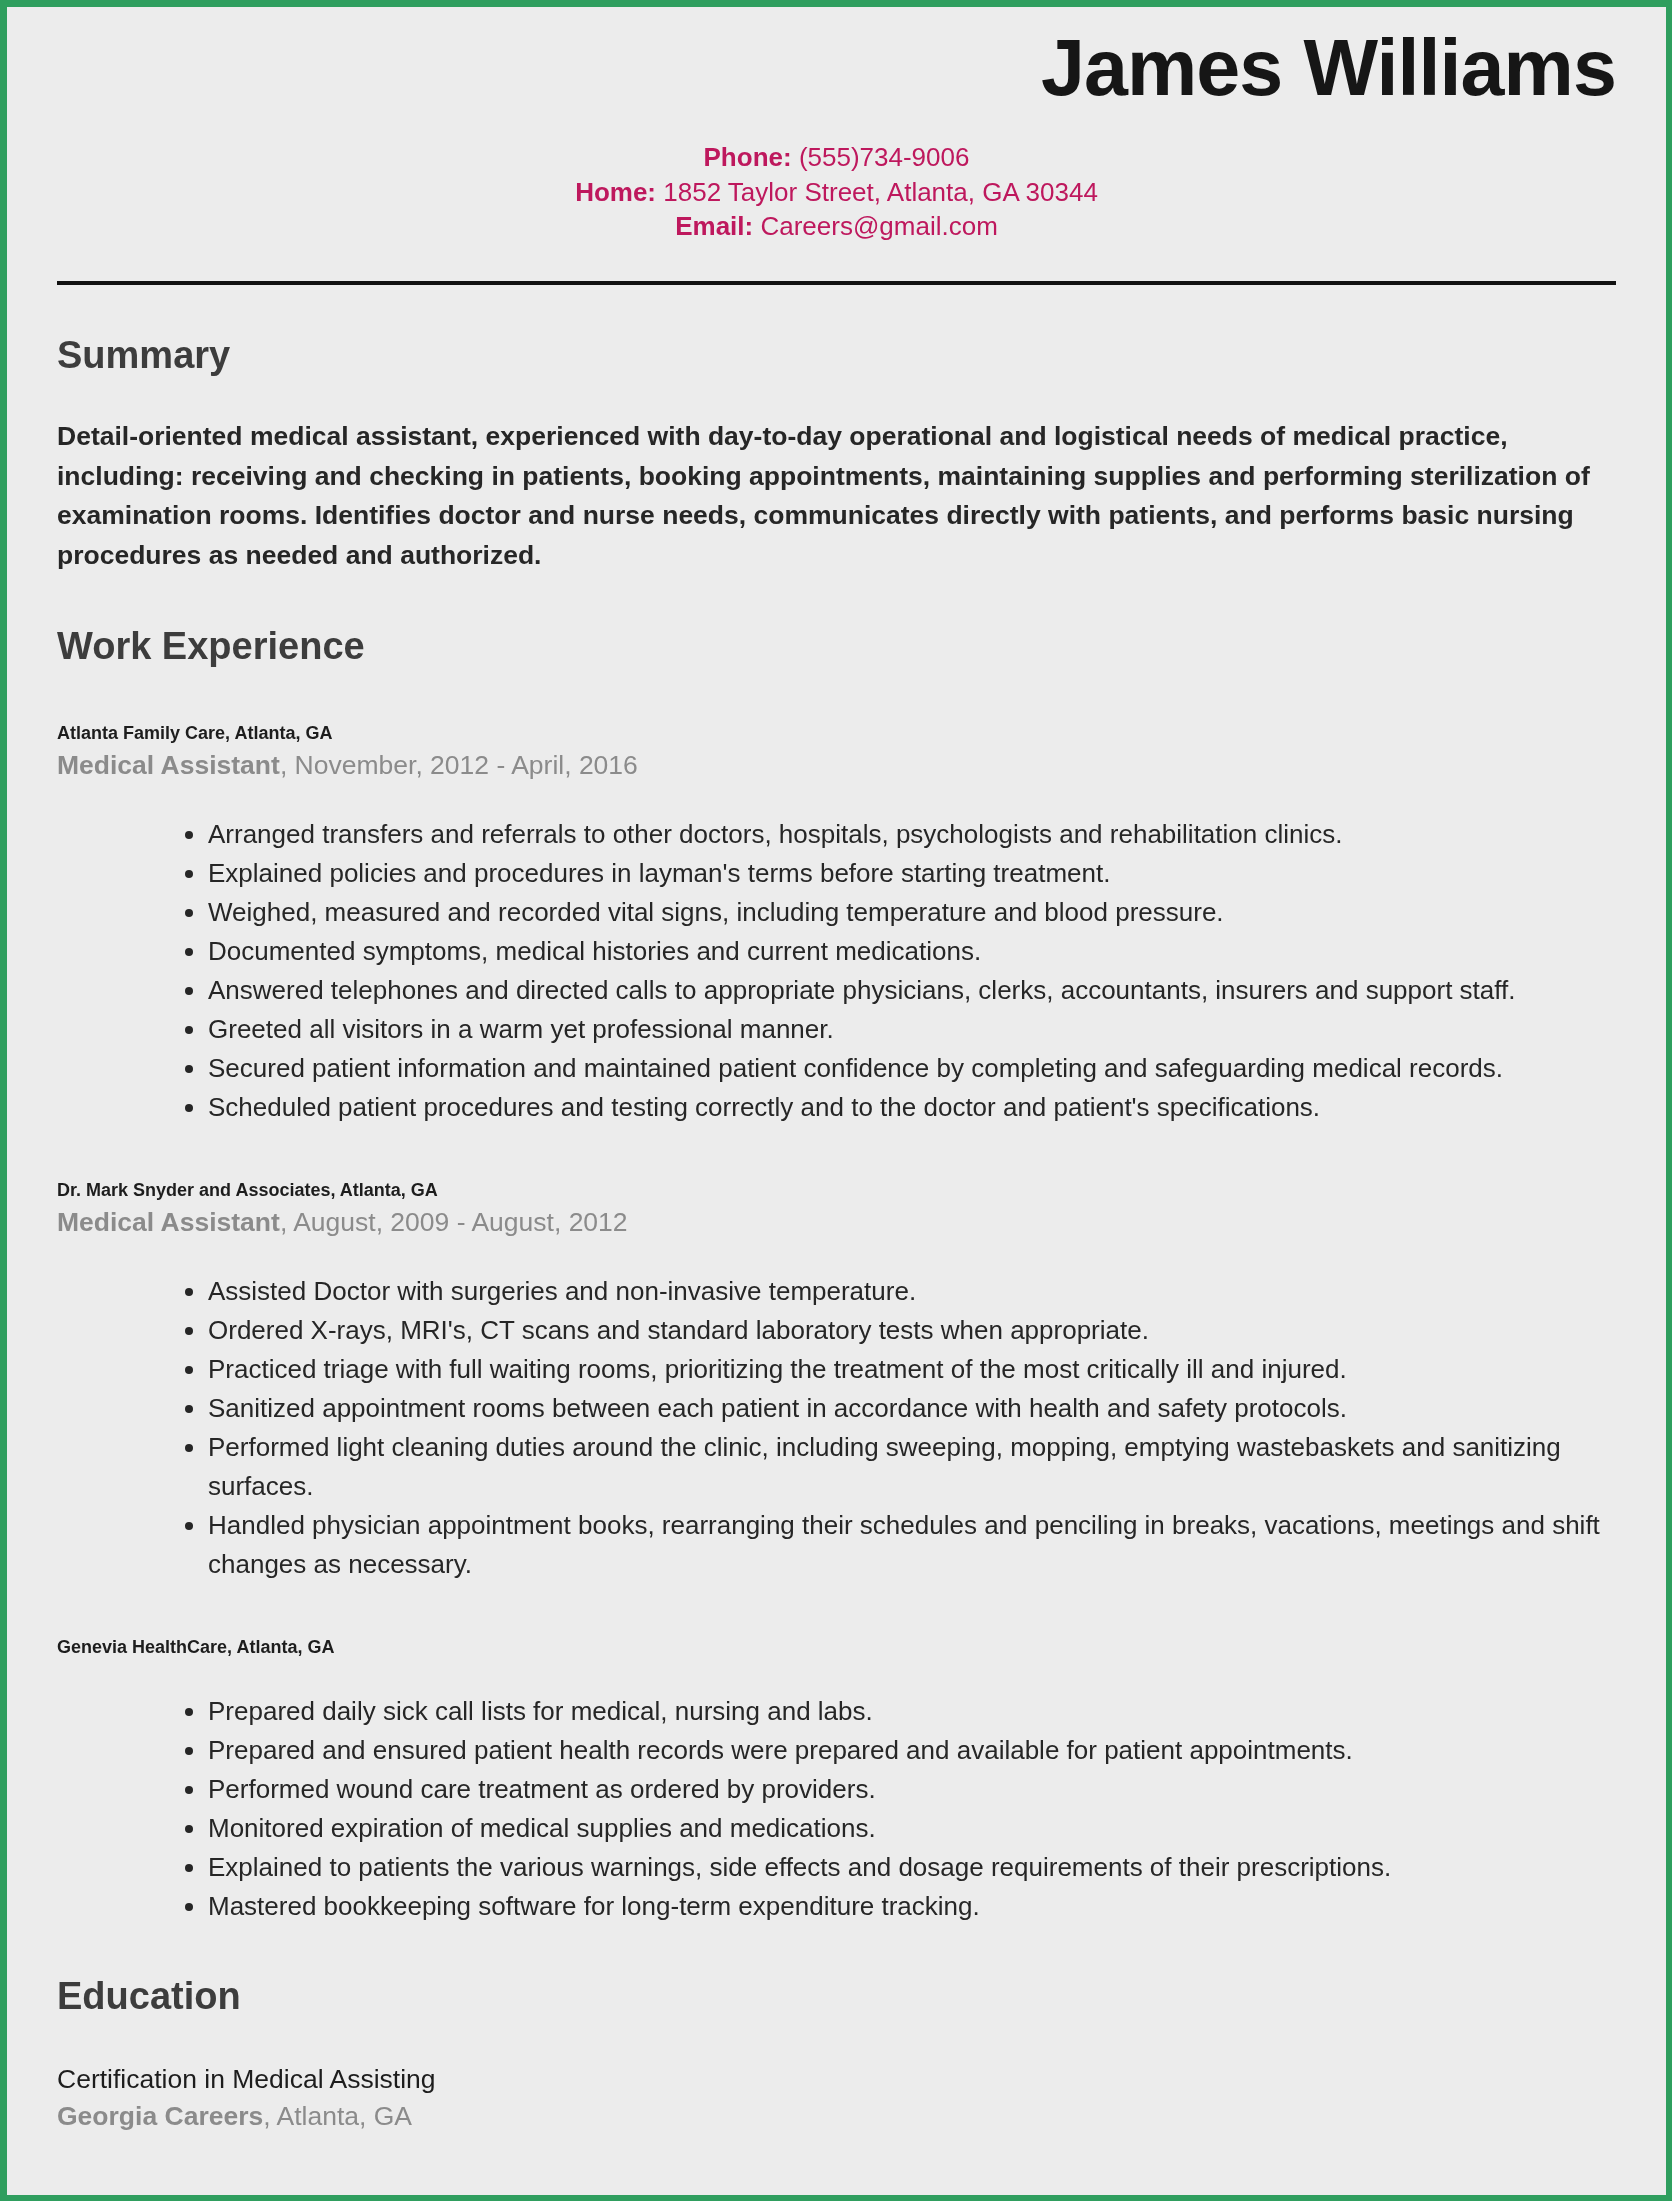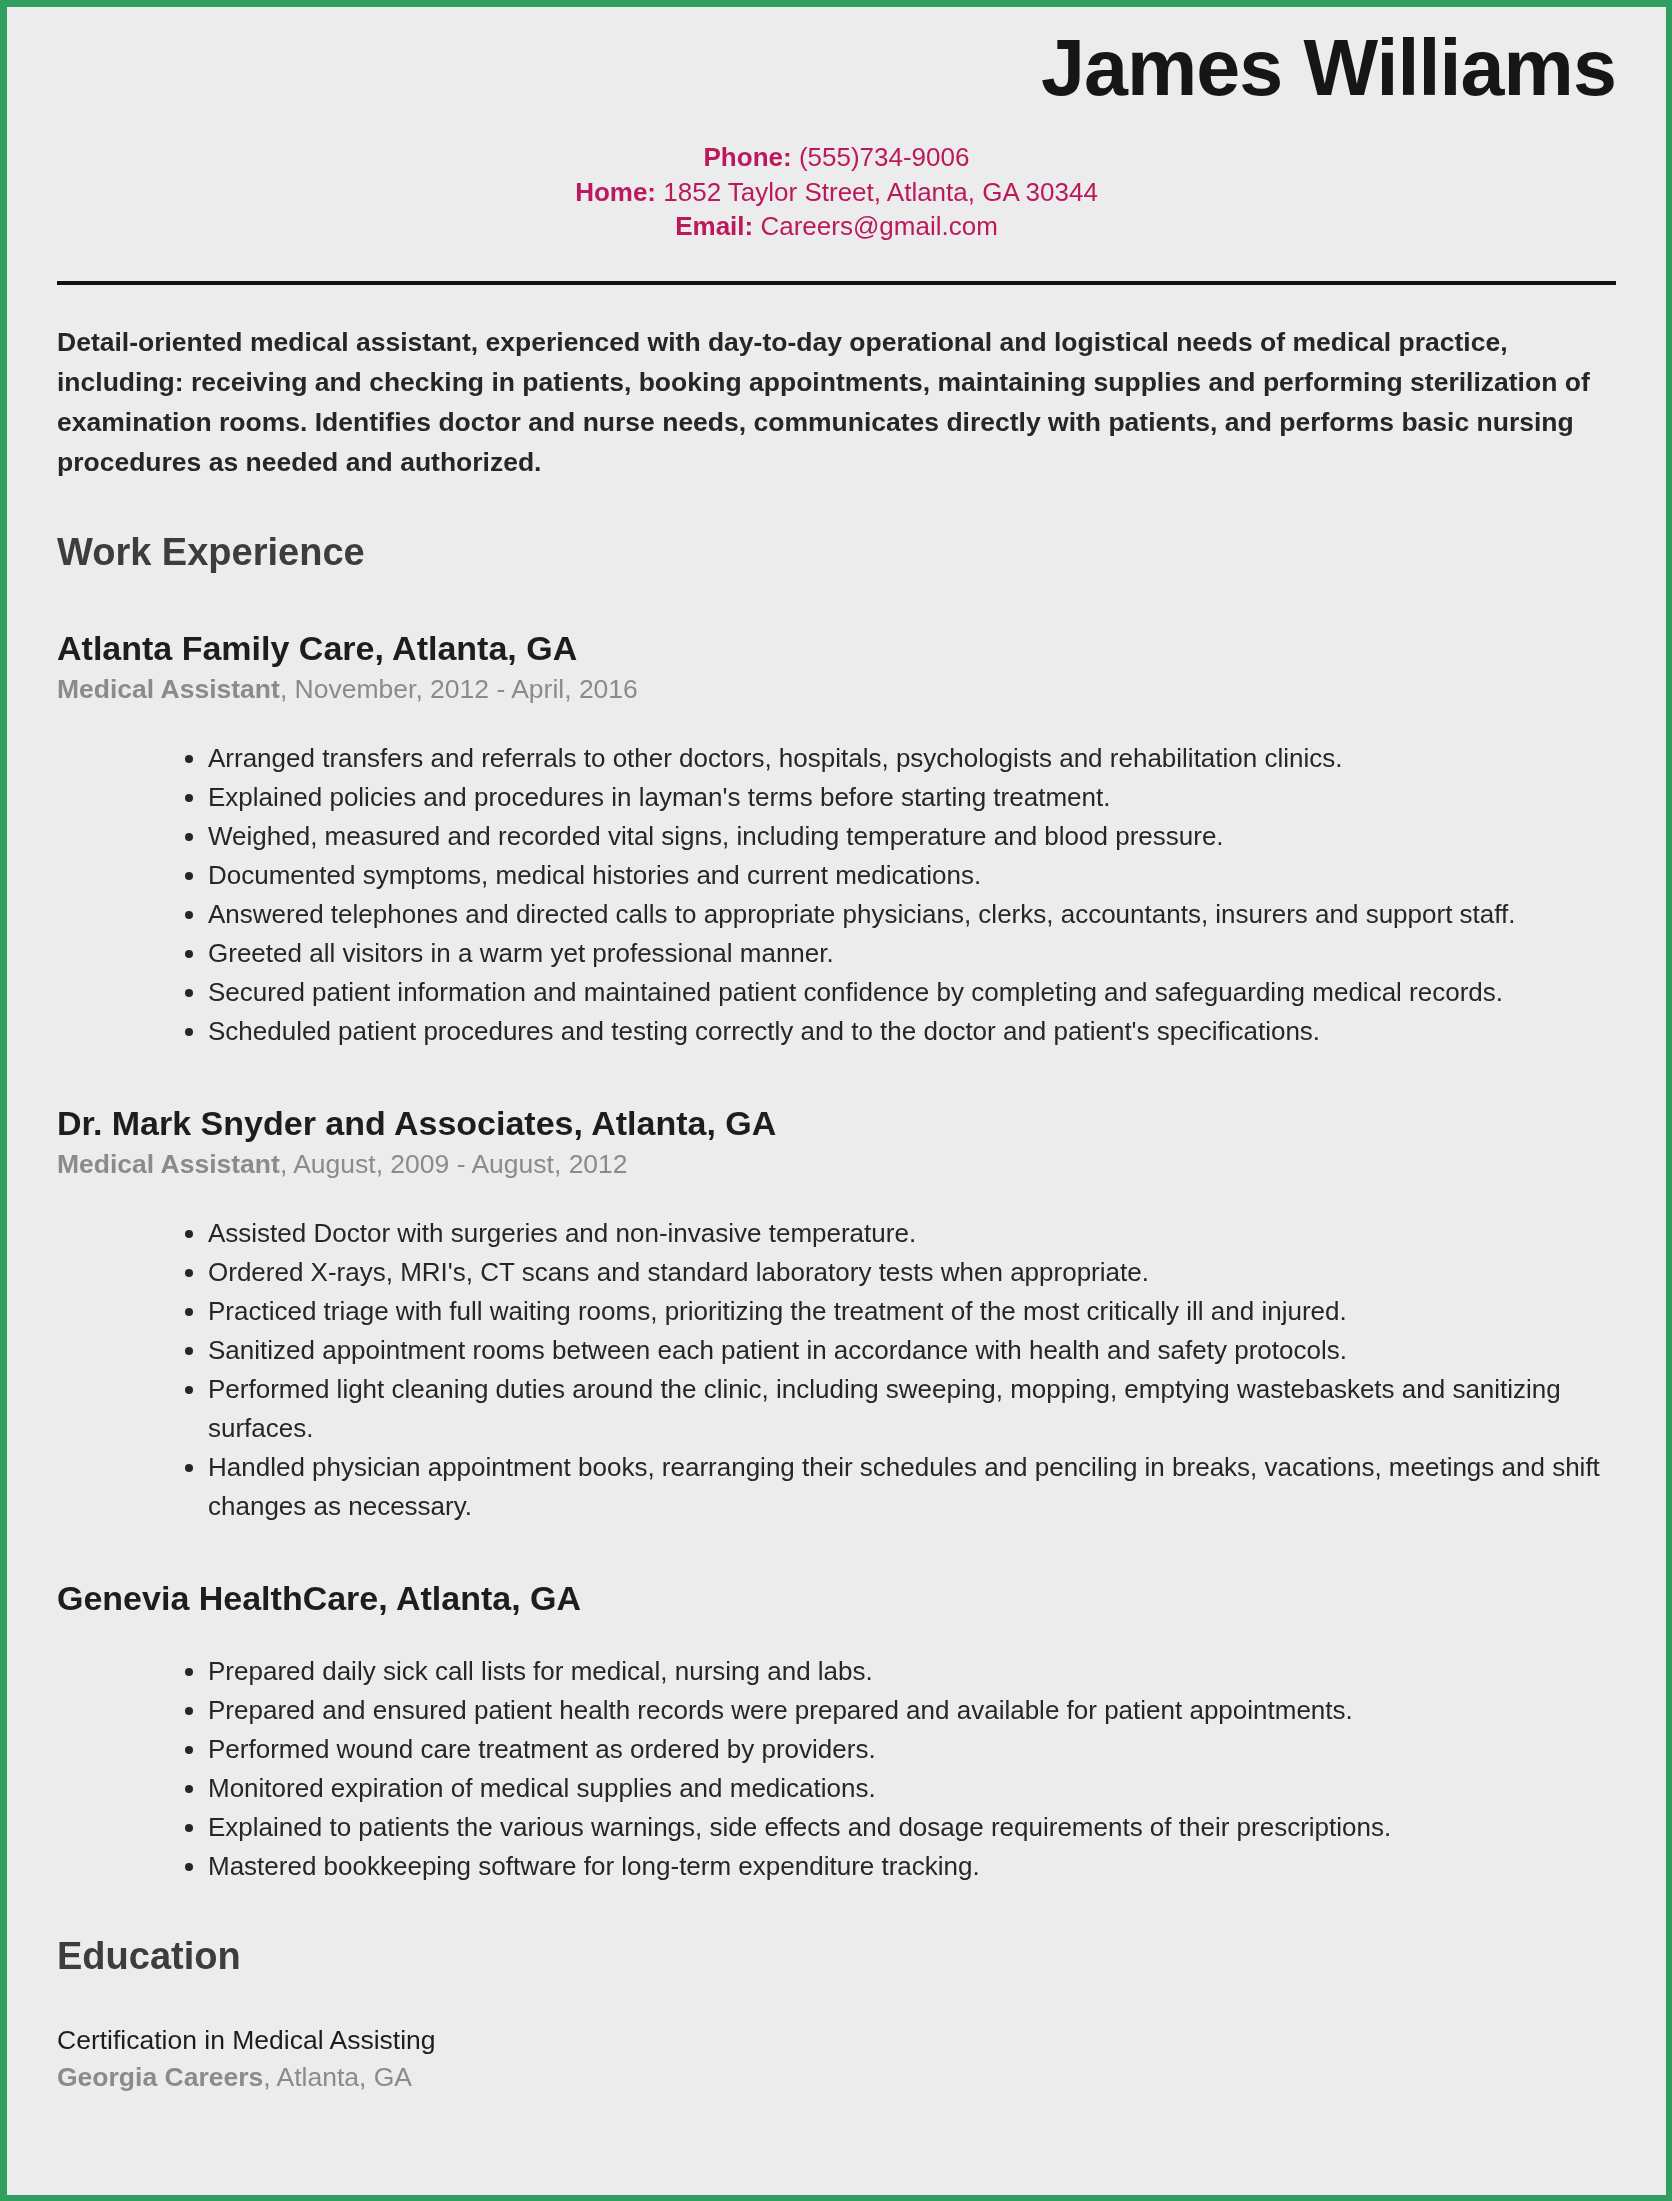--- a/index.html
+++ b/index.html
@@ -54,21 +54,21 @@
 
   .summary-text{
     font-size:26.5px;
     line-height:1.5;
     margin:38px 0 0;
     color:var(--body);
     font-weight:bold;
   }
 
   .job{ margin-top:53px; }
-  .job-title{ font-size:34px; font-weight:bold; color:#1d1d1d; }
+  .job-title{ font-size:18px; font-weight:bold; color:#1d1d1d; }
   .job-sub{ font-size:26.5px; color:var(--gray); margin-top:6px; }
   .job-sub .role{ font-weight:bold; }
 
   ul{ margin:34px 0 0; padding-left:151px; }
   li{
     font-size:26px;
     line-height:1.5;
     color:var(--body);
   }
 
@@ -87,20 +87,21 @@
     <div class="contact" id="contact">
         <div class="contact-line"><span class="b">Phone:</span> <span>(555)734-9006</span></div>
         <div class="contact-line"><span class="b">Home:</span> <span>1852 Taylor Street, Atlanta, GA 30344</span></div>
         <div class="contact-line"><span class="b">Email:</span> <span>Careers@gmail.com</span></div>
       </div>
   </header>
 
   <hr class="rule">
 
   <section>
+    <h2>Summary</h2>
     <p class="summary-text">Detail-oriented medical assistant, experienced with day-to-day operational and logistical needs of medical practice, including: receiving and checking in patients, booking appointments, maintaining supplies and performing sterilization of examination rooms. Identifies doctor and nurse needs, communicates directly with patients, and performs basic nursing procedures as needed and authorized.</p>
   </section>
 
   <section>
     <h2>Work Experience</h2>
     <div id="jobs">
         <div class="job">
           <div class="job-title"><span>Atlanta Family Care</span><span>, Atlanta, GA</span></div>
           <div class="job-sub"><span class="role">Medical Assistant</span><span>, November, 2012 - April, 2016</span></div>
           <ul>

